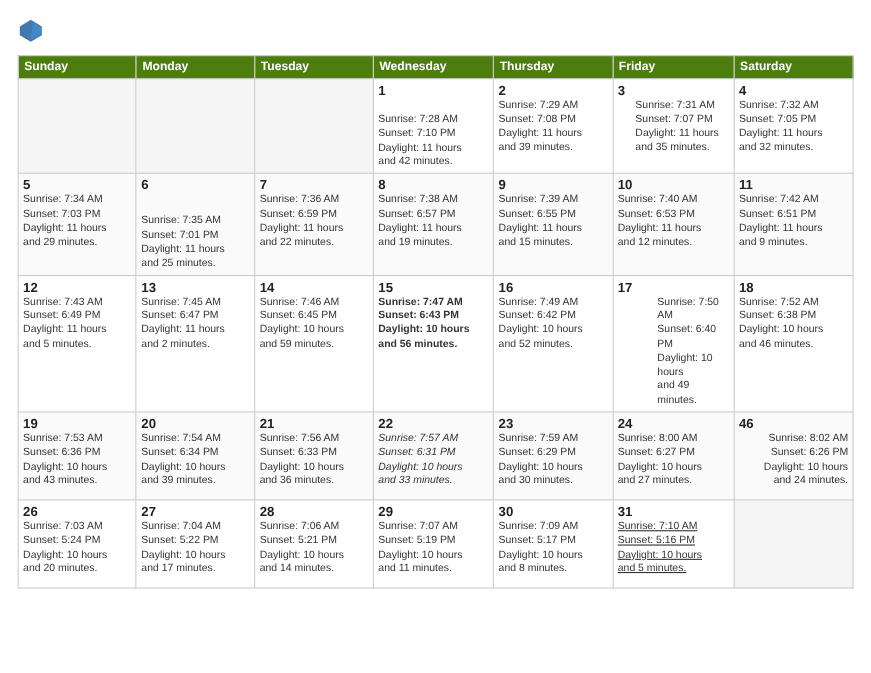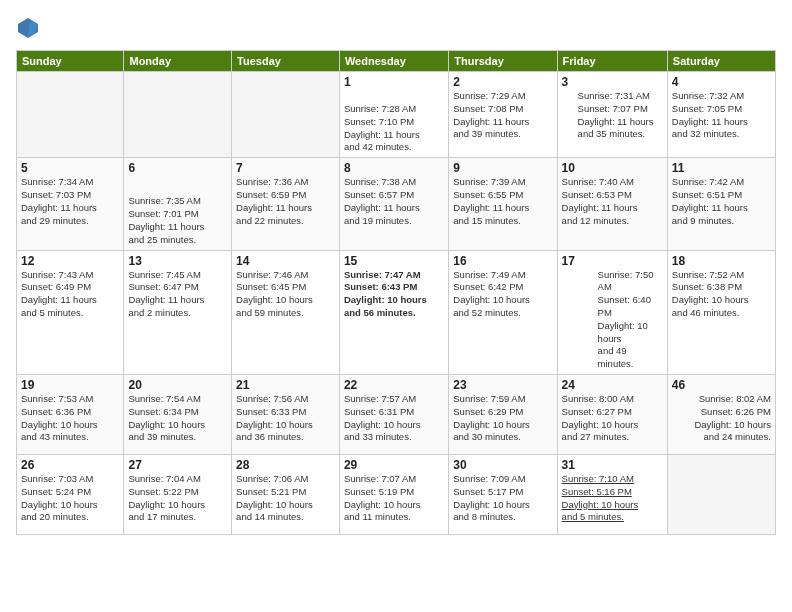--- a/index.html
+++ b/index.html
@@ -287,21 +287,21 @@
           </td>
           <td>
             <span class="day-number">21</span>
             <div class="day-info" style="white-space: pre-line;">Sunrise: 7:56 AM
 Sunset: 6:33 PM
 Daylight: 10 hours
 and 36 minutes.</div>
           </td>
           <td>
             <span class="day-number">22</span>
-            <div class="day-info" style="white-space: pre-line;">Sunrise: 7:57 AM
+            <div class="day-info" style="white-space: pre-line; font-style: italic;">Sunrise: 7:57 AM
 Sunset: 6:31 PM
 Daylight: 10 hours
 and 33 minutes.</div>
           </td>
           <td>
             <span class="day-number">23</span>
             <div class="day-info" style="white-space: pre-line;">Sunrise: 7:59 AM
 Sunset: 6:29 PM
 Daylight: 10 hours
 and 30 minutes.</div>

